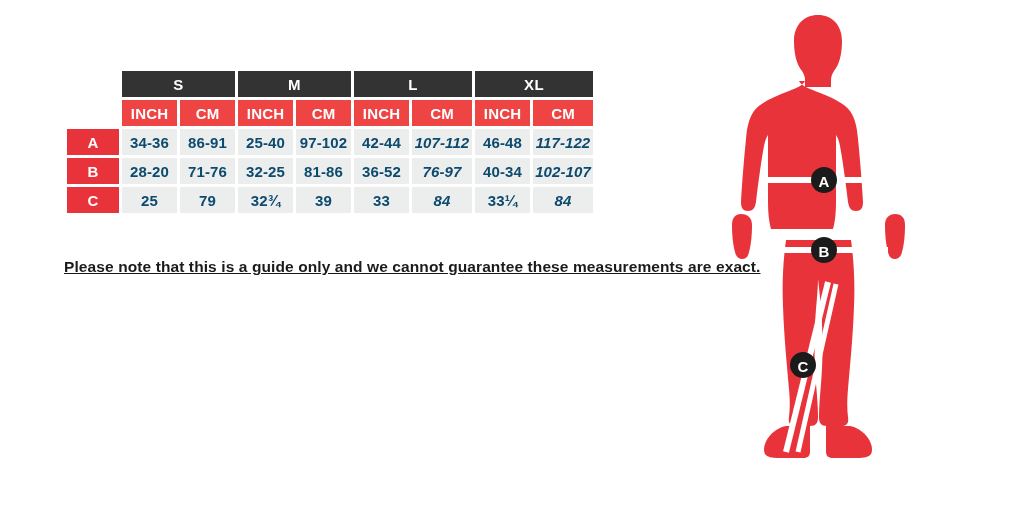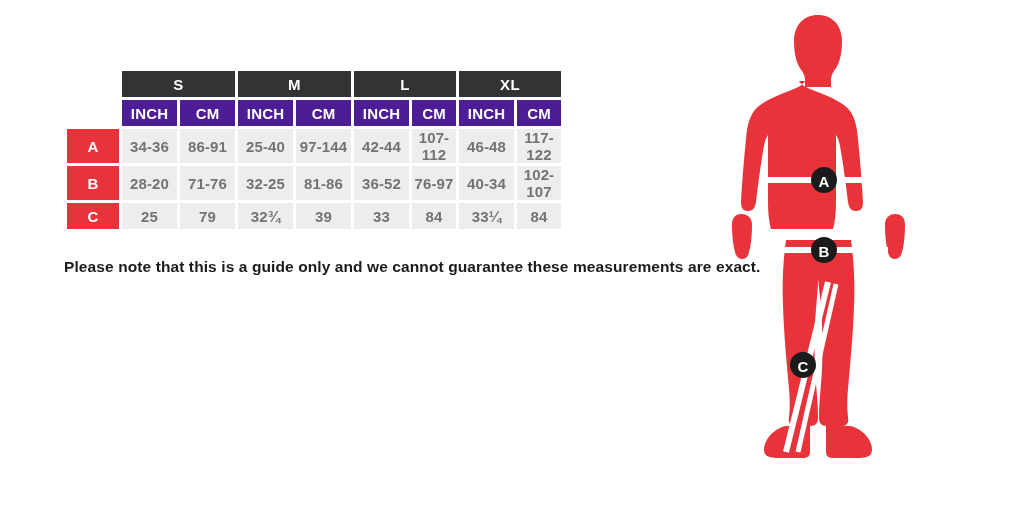--- a/index.html
+++ b/index.html
@@ -41,55 +41,57 @@
 
   .size-head {
     background: #333333;
     color: #ffffff;
     font-size: 15px;
     letter-spacing: 0.3px;
     height: 24px;
   }
 
   .unit-head {
-    background: #4c1d95;
+    background: #ef4444;
     color: #ffffff;
     font-size: 14px;
     height: 25px;
     letter-spacing: 0.2px;
   }
 
   .row-label {
     background: #e8333a;
     color: #ffffff;
     font-size: 15px;
     width: 52px;
   }
 
   .val-cell {
     background: #eceded;
-    color: #737373;
+    color: #0c4a6e;
     font-size: 15px;
     width: 55px;
     letter-spacing: 0.1px;
   }
 
   .val-cell.wide {
-    width: 44px;
+    width: 60px;
+    font-style: italic;
   }
 
   
   #note {
     position: absolute;
     left: 64px;
     top: 258px;
     font-size: 15.5px;
     font-weight: bold;
     color: #1b1b1b;
     letter-spacing: 0.1px;
+    text-decoration: underline;
   }
 
   
   #figure-area {
     position: absolute;
     right: 0;
     top: 0;
     width: 300px;
     height: 524px;
   }
@@ -134,21 +136,21 @@
     <td class="unit-head">CM</td>
     <td class="unit-head">INCH</td>
     <td class="unit-head">CM</td>
   </tr>
 
   <tr>
     <td class="row-label">A</td>
     <td class="val-cell">34-36</td>
     <td class="val-cell">86-91</td>
     <td class="val-cell">25-40</td>
-    <td class="val-cell">97-144</td>
+    <td class="val-cell">97-102</td>
     <td class="val-cell">42-44</td>
     <td class="val-cell wide">107-112</td>
     <td class="val-cell">46-48</td>
     <td class="val-cell wide">117-122</td>
   </tr>
 
   <tr>
     <td class="row-label">B</td>
     <td class="val-cell">28-20</td>
     <td class="val-cell">71-76</td>

